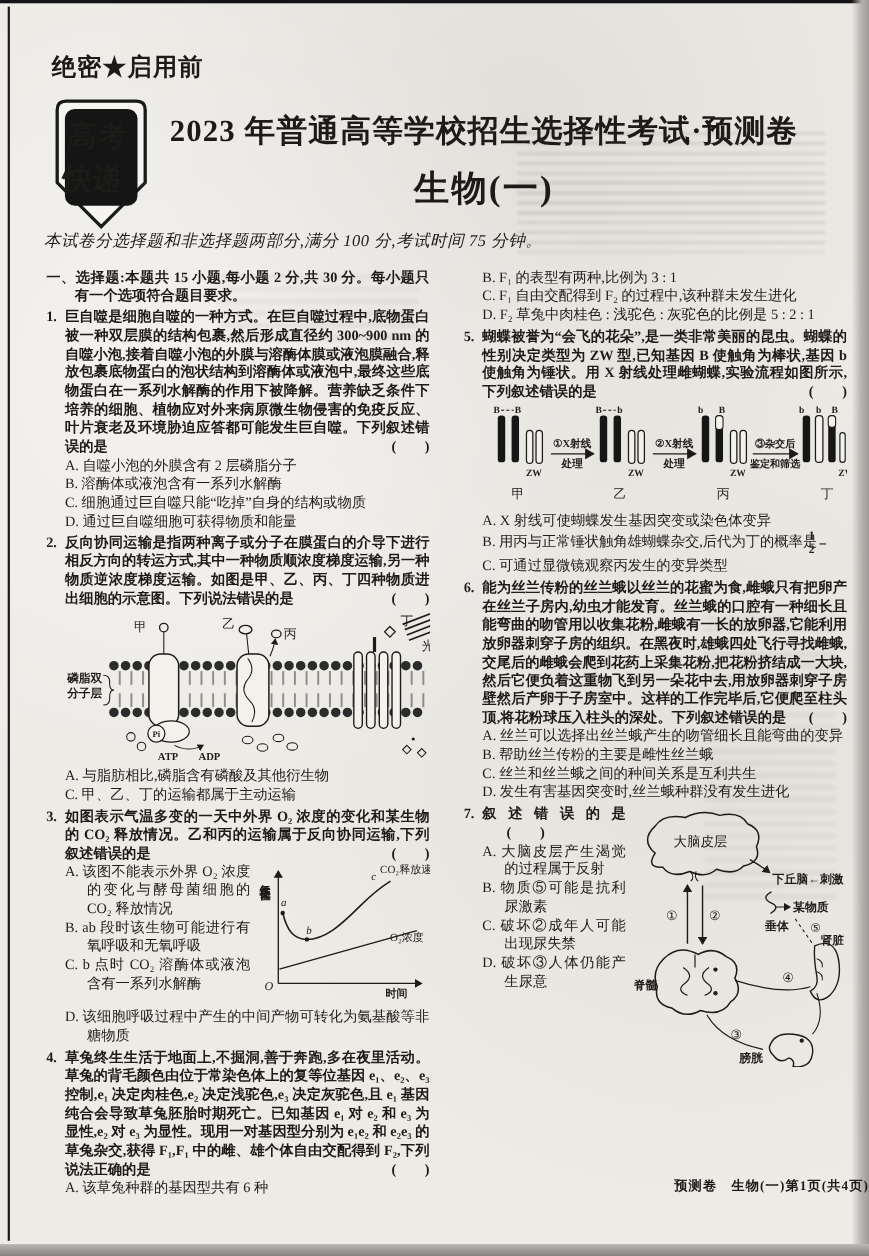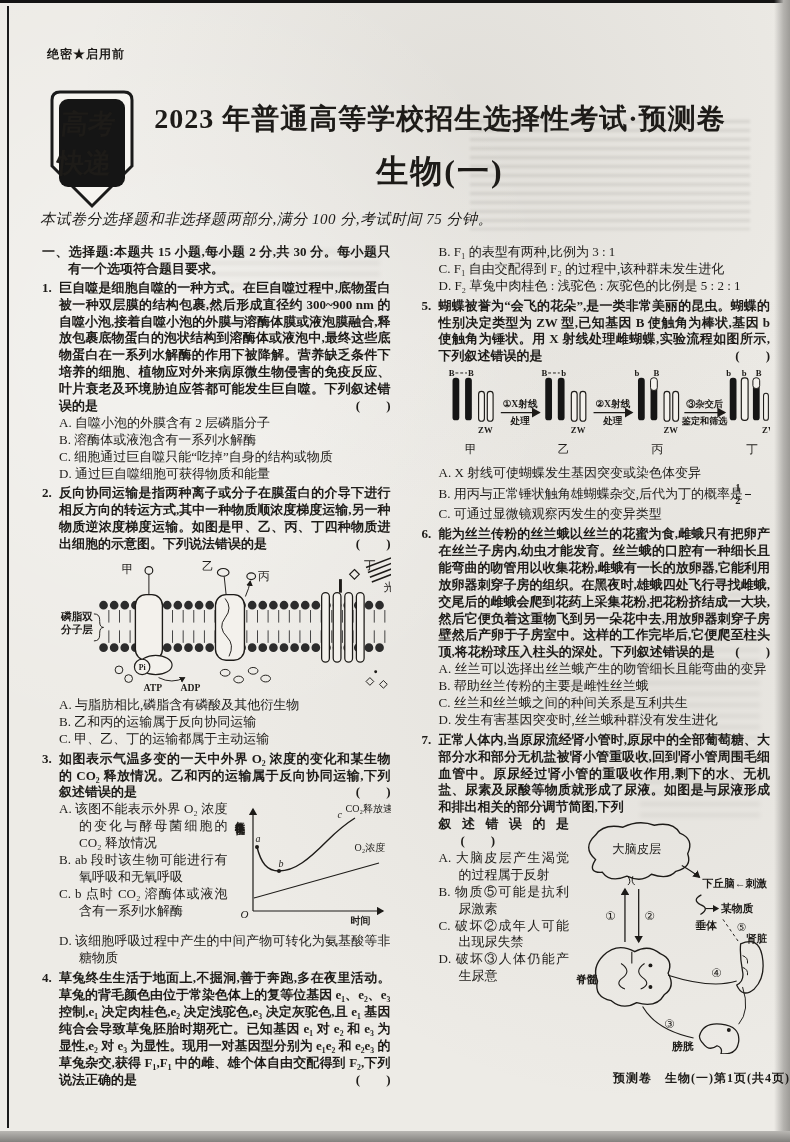--- a/index.html
+++ b/index.html
@@ -13,21 +13,21 @@
   
   .edge-top{position:absolute;left:0;top:0;width:100%;height:3px;background:#141414;}
   .edge-left{position:absolute;left:7px;top:6px;width:2px;height:1122px;background:#1a1a1a;}
   .edge-bottom{position:absolute;left:0;bottom:0;width:100%;height:11px;background:linear-gradient(#b9b7b3,#83817e);}
   .edge-right{position:absolute;right:0;top:0;width:16px;height:1131px;background:linear-gradient(90deg,rgba(180,178,174,0),#b4b2ae 60%,#9d9b97);}
   .bleed{position:absolute;opacity:.16;filter:blur(1.5px);pointer-events:none;
     background:repeating-linear-gradient(180deg,#6b6862 0 3px,transparent 3px 9px);}
   .bleed2{position:absolute;opacity:.10;filter:blur(2px);pointer-events:none;
     background:repeating-linear-gradient(180deg,#6b6862 0 4px,transparent 4px 11px);}
   
-  .secrecy{position:absolute;left:47px;top:46px;font-size:12px;font-weight:bold;letter-spacing:1px;}
+  .secrecy{position:absolute;left:47px;top:46px;font-size:22px;font-weight:bold;letter-spacing:1px;}
   .badge{position:absolute;left:46px;top:88px;width:92px;height:128px;}
   .badge svg{width:100%;height:100%;}
   .title{position:absolute;left:140px;right:50px;top:100px;text-align:center;font-size:28px;font-weight:bold;letter-spacing:1px;}
   .subject{position:absolute;left:140px;right:50px;top:150px;text-align:center;font-size:32px;font-weight:bold;letter-spacing:2px;}
   .note{position:absolute;left:40px;top:210px;font-size:15px;font-style:italic;font-weight:normal;letter-spacing:.5px;}
   
   .columns{position:absolute;left:42px;top:244px;width:728px;height:845px;display:flex;gap:31px;}
   .col{width:355px;height:845px;overflow:hidden;font-size:13px;line-height:1.3;text-align:justify;}
   .sec-head{font-weight:bold;padding-left:26px;text-indent:-26px;margin-bottom:2px;}
   .q{position:relative;padding-left:17px;margin-bottom:3px;}
@@ -154,21 +154,20 @@
           <circle cx="328" cy="120" r="1.5" fill="#1d1b18"></circle>
           <path d="M322,126 l4,4 l-4,4 l-4,-4 Z" fill="none" stroke="#1d1b18" stroke-width="1"></path>
           <path d="M336,129 l4,4 l-4,4 l-4,-4 Z" fill="none" stroke="#1d1b18" stroke-width="1"></path>
 
           <text x="2" y="66" font-size="11" font-weight="bold">磷脂双</text>
           <text x="2" y="80" font-size="11" font-weight="bold">分子层</text>
           <path d="M36,60 q6,0 6,6 l0,2 q0,6 4,6 q-4,0 -4,6 l0,2 q0,6 -6,6" fill="none" stroke="#1d1b18" stroke-width="1"></path>
         </svg>
 
         <div class="opt">A. 与脂肪相比,磷脂含有磷酸及其他衍生物</div>
-        <div class="opt">B. 乙和丙的运输属于反向协同运输</div>
         <div class="opt">C. 甲、乙、丁的运输都属于主动运输</div>
       </div>
 
       <div class="q">
         <span class="qnum">3.</span>
         <p class="stem"><span>如图表示气温多变的一天中外界 O₂ 浓度的变化和某生物的 CO₂ 释放情况。乙和丙的运输属于反向协同运输,下列叙述错误的是</span><span class="bracket-abs">(　　)</span></p>
 
         <div class="opts-cont">
 
           <div class="chart-box">
@@ -185,21 +184,21 @@
               <circle cx="46" cy="70" r="2" fill="#1d1b18"></circle>
               <line x1="21" y1="97" x2="146" y2="62" stroke="#1d1b18" stroke-width="1.2"></line>
             </svg>
             <div class="lbl vert" style="left:1px;top:12px;font-weight:bold;">气体变化值</div>
             <div class="lbl" style="left:8px;top:106px;font-style:italic;font-size:11px;">O</div>
             <div class="lbl" style="left:118px;top:113px;font-weight:bold;">时间</div>
             <div class="lbl" style="left:23px;top:31px;font-style:italic;">a</div>
             <div class="lbl" style="left:46px;top:56px;font-style:italic;">b</div>
             <div class="lbl" style="left:105px;top:7px;font-style:italic;">c</div>
             <div class="lbl" style="left:113px;top:1px;">CO₂释放速率</div>
-            <div class="lbl" style="left:122px;top:40px;">O₂浓度</div>
+            <div class="lbl" style="left:122px;top:62px;">O₂浓度</div>
           </div>
           <div class="opt">A. 该图不能表示外界 O₂ 浓度的变化与酵母菌细胞的 CO₂ 释放情况</div>
           <div class="opt">B. ab 段时该生物可能进行有氧呼吸和无氧呼吸</div>
           <div class="opt">C. b 点时 CO₂ 溶酶体或液泡含有一系列水解酶</div>
           <div class="clear"></div>
           <div class="opt">D. 该细胞呼吸过程中产生的中间产物可转化为氨基酸等非糖物质</div>
         </div>
       </div>
 
       <div class="q">
@@ -292,21 +291,20 @@
         <span class="qnum">6.</span>
         <p class="stem"><span>能为丝兰传粉的丝兰蛾以丝兰的花蜜为食,雌蛾只有把卵产在丝兰子房内,幼虫才能发育。丝兰蛾的口腔有一种细长且能弯曲的吻管用以收集花粉,雌蛾有一长的放卵器,它能利用放卵器刺穿子房的组织。在黑夜时,雄蛾四处飞行寻找雌蛾,交尾后的雌蛾会爬到花药上采集花粉,把花粉挤结成一大块,然后它便负着这重物飞到另一朵花中去,用放卵器刺穿子房壁然后产卵于子房室中。这样的工作完毕后,它便爬至柱头顶,将花粉球压入柱头的深处。下列叙述错误的是</span><span class="bracket-abs">(　　)</span></p>
         <div class="opt">A. 丝兰可以选择出丝兰蛾产生的吻管细长且能弯曲的变异</div>
         <div class="opt">B. 帮助丝兰传粉的主要是雌性丝兰蛾</div>
         <div class="opt">C. 丝兰和丝兰蛾之间的种间关系是互利共生</div>
         <div class="opt">D. 发生有害基因突变时,丝兰蛾种群没有发生进化</div>
       </div>
 
       <div class="q">
         <span class="qnum">7.</span>
-        <p class="stem">正常人体内,当原尿流经肾小管时,原尿中的全部葡萄糖、大部分水和部分无机盐被肾小管重吸收,回到肾小管周围毛细血管中。原尿经过肾小管的重吸收作用,剩下的水、无机盐、尿素及尿酸等物质就形成了尿液。如图是与尿液形成和排出相关的部分调节简图,下列</p>
 
         <div>
 
           <div class="fig-right" style="width:196px;">
             <svg width="196" height="236" viewBox="0 0 200 240">
               <defs>
                 <marker id="rarr" markerWidth="7" markerHeight="7" refX="5" refY="3.5" orient="auto">
                   <path d="M0,0 L6,3.5 L0,7 Z" fill="#1d1b18"></path>
                 </marker>
               </defs>

